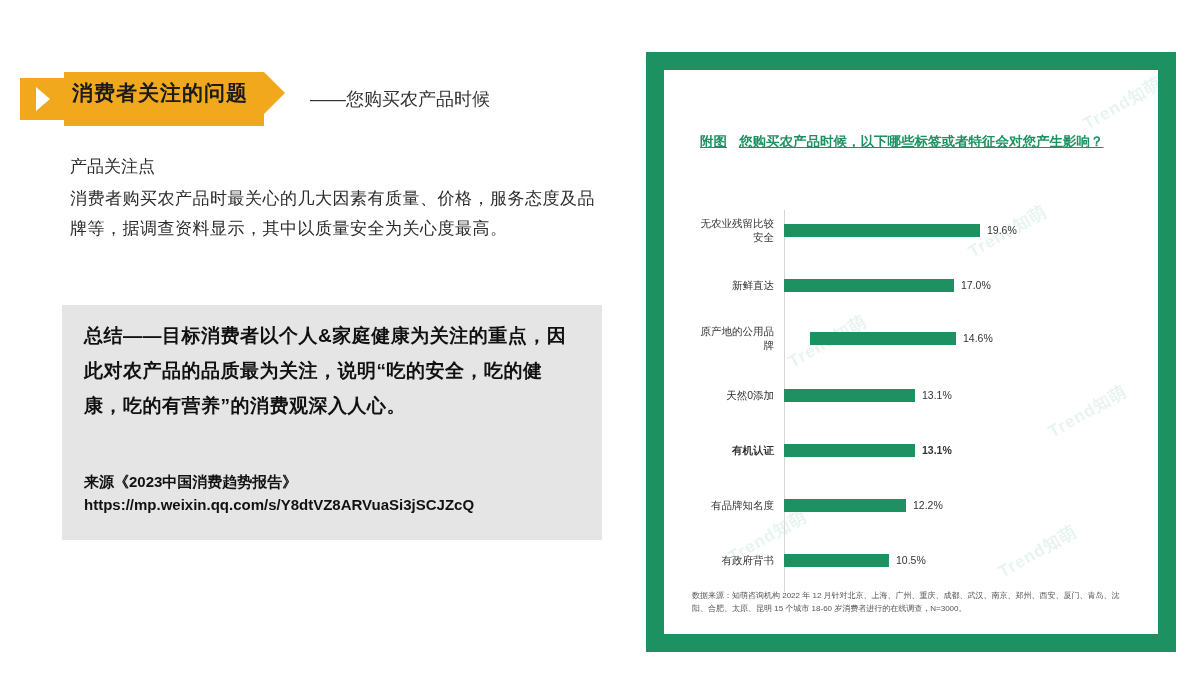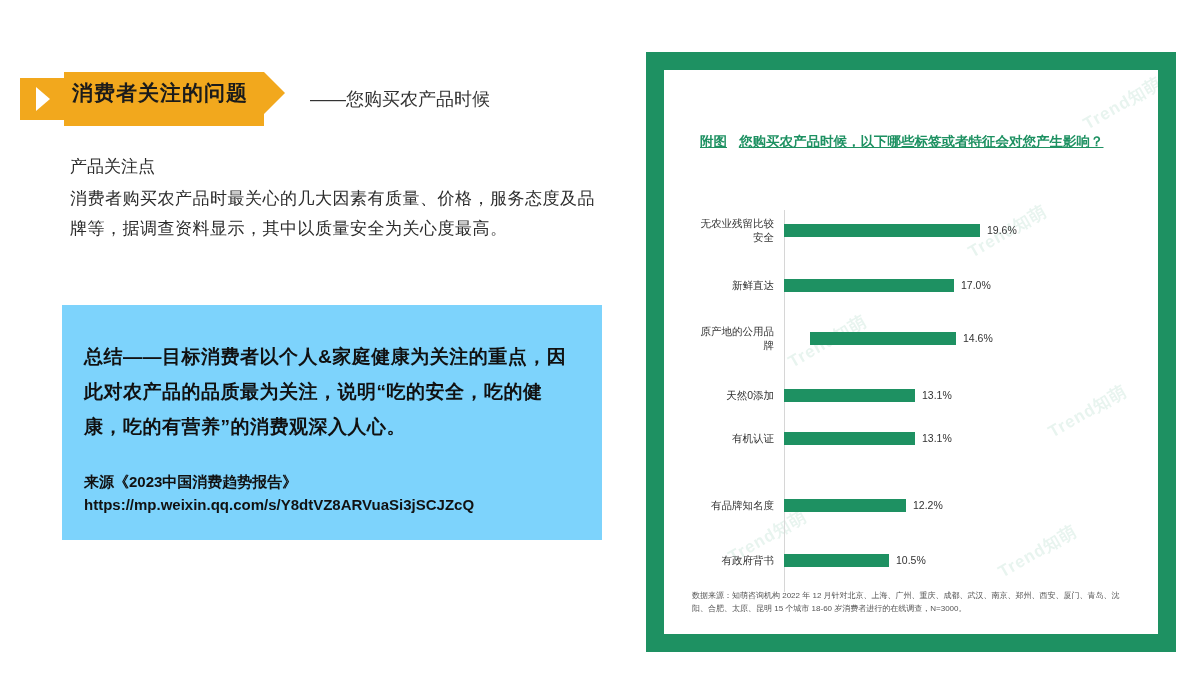--- a/index.html
+++ b/index.html
@@ -102,22 +102,22 @@
     letter-spacing: 0.5px;
   }
 
   
   .summary-box {
     position: absolute;
     left: 62px;
     top: 305px;
     width: 540px;
     height: 235px;
-    background: #7dd3fc;
-    padding: 34px 22px 0 22px;
+    background: #e5e5e5;
+    padding: 13px 22px 0 22px;
     box-sizing: border-box;
   }
   .summary-text {
     font-size: 19px;
     font-weight: bold;
     color: #111111;
     line-height: 1.85;
     letter-spacing: 0.5px;
   }
   .source-block {
@@ -310,21 +310,21 @@
       </div>
 
       <div class="bar-row" style="top:165px;">
         <div class="bar-label">天然0添加</div>
         <div class="bar-wrap">
           <div class="bar" style="width:131px;"></div>
           <div class="bar-value">13.1%</div>
         </div>
       </div>
 
-      <div class="bar-row" style="top:208px;">
+      <div class="bar-row" style="top:220px;font-weight:bold;">
         <div class="bar-label">有机认证</div>
         <div class="bar-wrap">
           <div class="bar" style="width:131px;"></div>
           <div class="bar-value">13.1%</div>
         </div>
       </div>
 
       <div class="bar-row" style="top:275px;">
         <div class="bar-label">有品牌知名度</div>
         <div class="bar-wrap">

